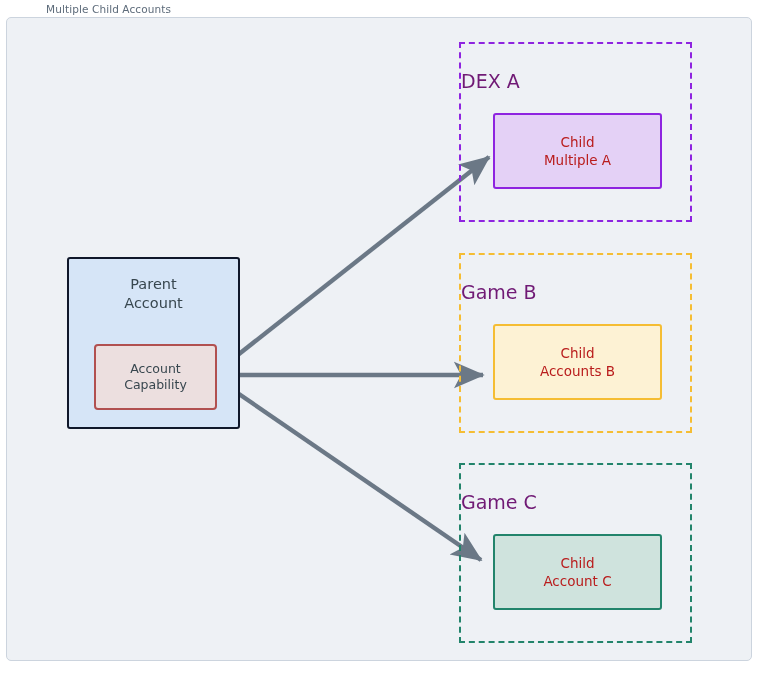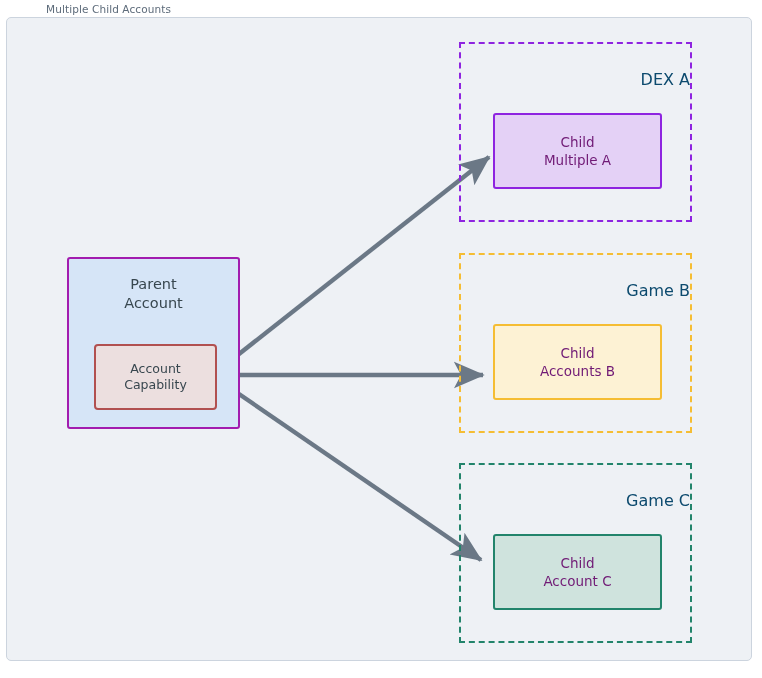--- a/index.html
+++ b/index.html
@@ -68,21 +68,21 @@
 
   .node .line { display: block; }
 
   
   .parent-account {
     left: 67px;
     top: 257px;
     width: 173px;
     height: 172px;
     background: #d6e5f7;
-    border: 2px solid #a21caf;
+    border: 2px solid #0f172a;
     border-radius: 3px;
     justify-content: flex-start;
     padding-top: 16px;
     font-size: 14.5px;
   }
 
   .account-capability {
     position: absolute;
     left: 25px;
     top: 85px;
@@ -106,44 +106,44 @@
   .group {
     position: absolute;
     box-sizing: border-box;
     background: transparent;
   }
   .group-title {
     position: absolute;
     left: 0;
     right: 0;
     top: 26px;
-    text-align: right;
-    font-size: 16px;
-    color: #0c4a6e;
+    text-align: left;
+    font-size: 19px;
+    color: #701a75;
   }
 
   .group-dex   { left: 459px; top: 42px;  width: 233px; height: 180px;
                  border: 2px dashed #8e24e0; }
   .group-defi  { left: 459px; top: 253px; width: 233px; height: 180px;
                  border: 2px dashed #f5bd33; }
   .group-game  { left: 459px; top: 463px; width: 233px; height: 180px;
                  border: 2px dashed #22846b; }
 
   
   .child {
     position: absolute;
     box-sizing: border-box;
     display: flex;
     flex-direction: column;
     align-items: center;
     justify-content: center;
     text-align: center;
     font-size: 13.5px;
     line-height: 1.35;
-    color: #701a75;
+    color: #b91c1c;
     border-radius: 3px;
   }
 
   .child-a {
     left: 493px; top: 113px; width: 169px; height: 76px;
     background: #e4d1f6;
     border: 2px solid #8e24e0;
   }
   .child-b {
     left: 493px; top: 324px; width: 169px; height: 76px;

